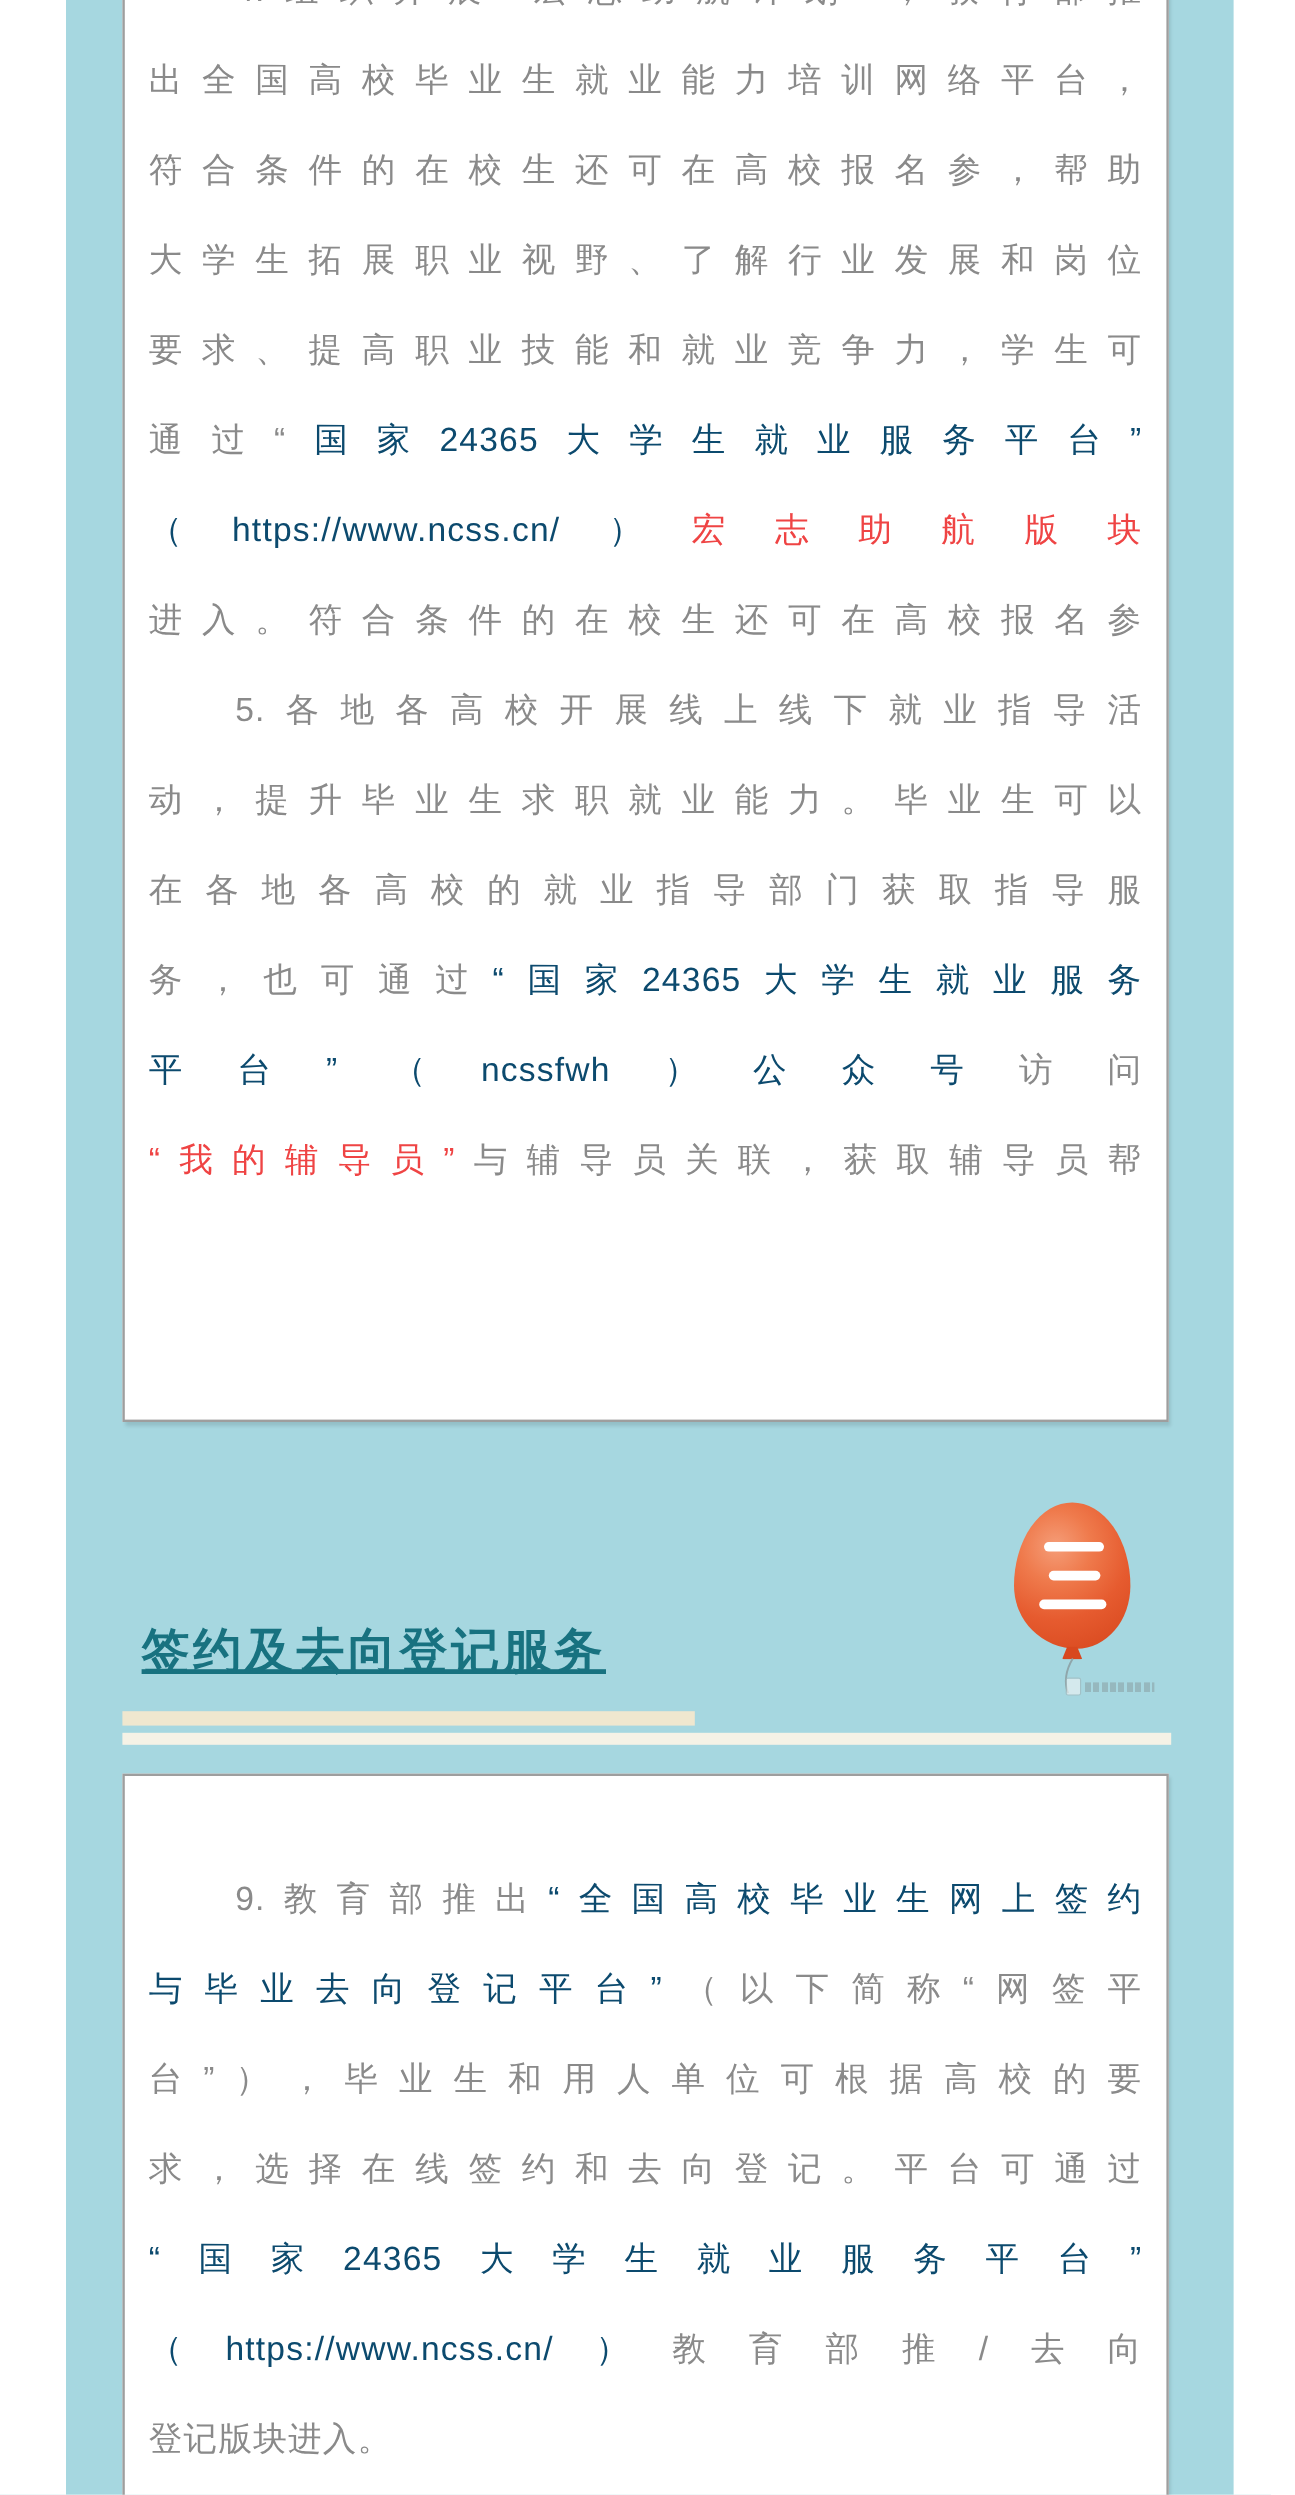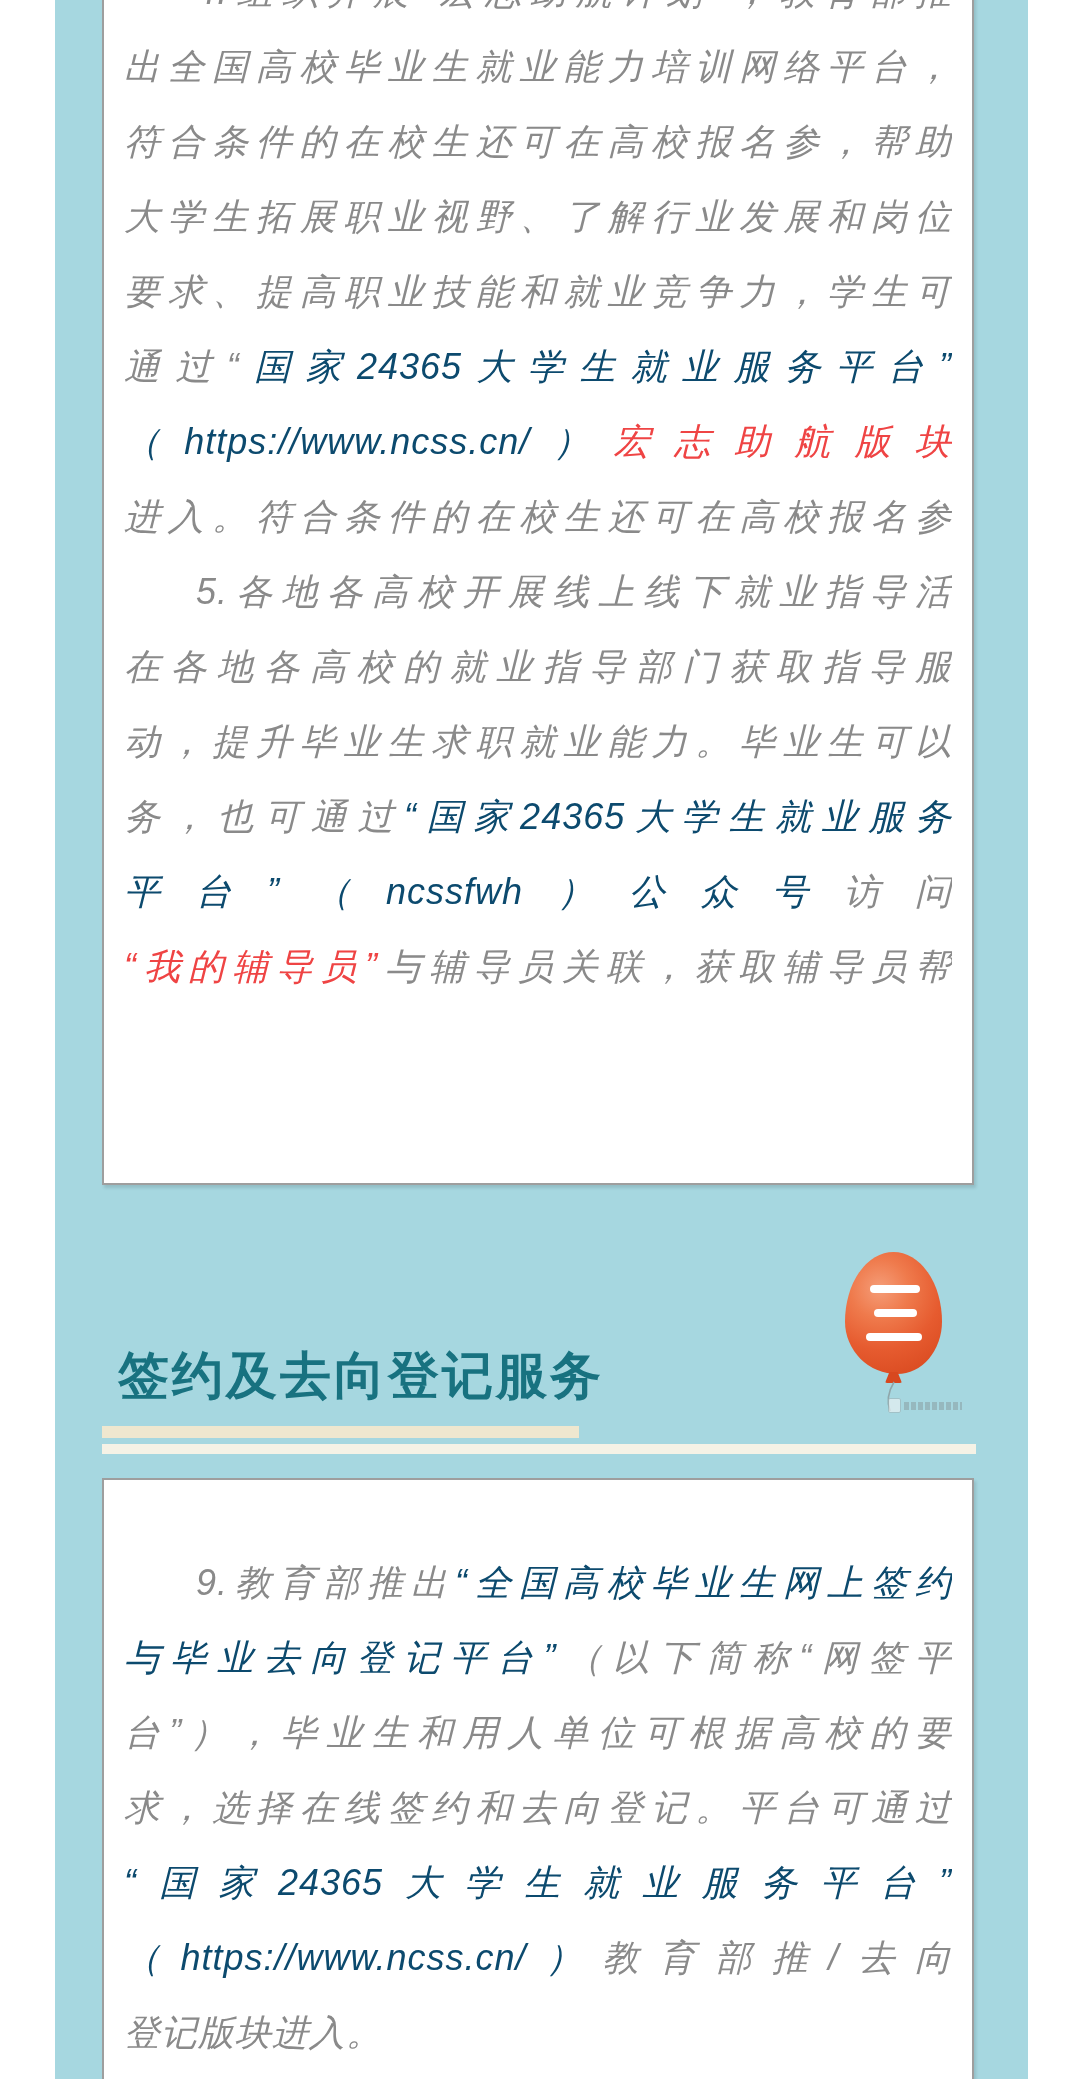--- a/index.html
+++ b/index.html
@@ -15,36 +15,35 @@
   .card{
     position:absolute;background:#ffffff;border:2px solid #9e9e9e;
     box-sizing:border-box;box-shadow:2px 3px 3px rgba(0,0,0,0.12);
   }
   .card1{left:102px;top:-62px;width:872px;height:1247px;}
   .card2{left:102px;top:1478px;width:872px;height:650px;}
   .lines{padding:0 20px;}
   .card1 .lines{margin-top:14px;}
   .card2 .lines{margin-top:65px;}
   .tline{
-    font-size:36px;line-height:75px;height:75px;
+    font-size:28px;line-height:75px;height:75px;
     color:#8a8a8a;letter-spacing:1px;
     text-align:justify;text-align-last:justify;
     overflow:hidden;
-    font-style:italic;
   }
   .tline.indent{padding-left:72px;}
   .tline.end{text-align-last:left;}
   .c-gray{color:#8a8a8a;}
   .c-blue{color:#0c4a6e;}
   .c-red{color:#ef4444;}
 
   .section-title{
     position:absolute;left:118px;top:1346px;
-    font-size:51px;line-height:60px;font-weight:bold;
-    color:#187280;letter-spacing:3px;
+    font-size:40px;line-height:60px;font-weight:bold;
+    color:#187280;letter-spacing:3px;text-decoration:underline;
   }
   .bar1{position:absolute;left:102px;top:1426px;width:477px;height:12px;background:#efe7cf;}
   .bar2{position:absolute;left:102px;top:1444px;width:874px;height:10px;background:#f5f2e6;}
 
   .balloon{position:absolute;left:845px;top:1252px;width:100px;height:162px;}
   .balloon-body{
     position:absolute;left:0;top:0;width:97px;height:122px;
     background:radial-gradient(circle at 36% 30%, #f59d78 0%, #ef7a4c 28%, #e65b2f 58%, #d94a20 90%);
     border-radius:50% 50% 46% 54% / 57% 57% 43% 43%;
   }
@@ -79,22 +78,22 @@
   <div class="lines">
       <div class="tline indent"><span class="c-gray">4.组织开展“宏志助航计划”，教育部推</span></div>
       <div class="tline"><span class="c-gray">出全国高校毕业生就业能力培训网络平台，</span></div>
       <div class="tline"><span class="c-gray">符合条件的在校生还可在高校报名参，帮助</span></div>
       <div class="tline"><span class="c-gray">大学生拓展职业视野、了解行业发展和岗位</span></div>
       <div class="tline"><span class="c-gray">要求、提高职业技能和就业竞争力，学生可</span></div>
       <div class="tline"><span class="c-gray">通过“</span><span class="c-blue">国家24365大学生就业服务平台”</span></div>
       <div class="tline"><span class="c-blue">（https://www.ncss.cn/）</span><span class="c-red">宏志助航版块</span></div>
       <div class="tline"><span class="c-gray">进入。符合条件的在校生还可在高校报名参</span></div>
       <div class="tline indent"><span class="c-gray">5.各地各高校开展线上线下就业指导活</span></div>
+      <div class="tline"><span class="c-gray">动，提升毕业生求职就业能力。毕业生可以</span></div>
       <div class="tline"><span class="c-gray">在各地各高校的就业指导部门获取指导服</span></div>
-      <div class="tline"><span class="c-gray">动，提升毕业生求职就业能力。毕业生可以</span></div>
       <div class="tline"><span class="c-gray">务，也可通过</span><span class="c-blue">“国家24365大学生就业服务</span></div>
       <div class="tline"><span class="c-blue">平台”（ncssfwh）公众号</span><span class="c-gray">访问</span></div>
       <div class="tline"><span class="c-red">“我的辅导员”</span><span class="c-gray">与辅导员关联，获取辅导员帮</span></div>
     </div>
 </div>
 
 <div class="balloon">
   <div class="balloon-body">
     <div class="stroke s1"></div>
     <div class="stroke s2"></div>

